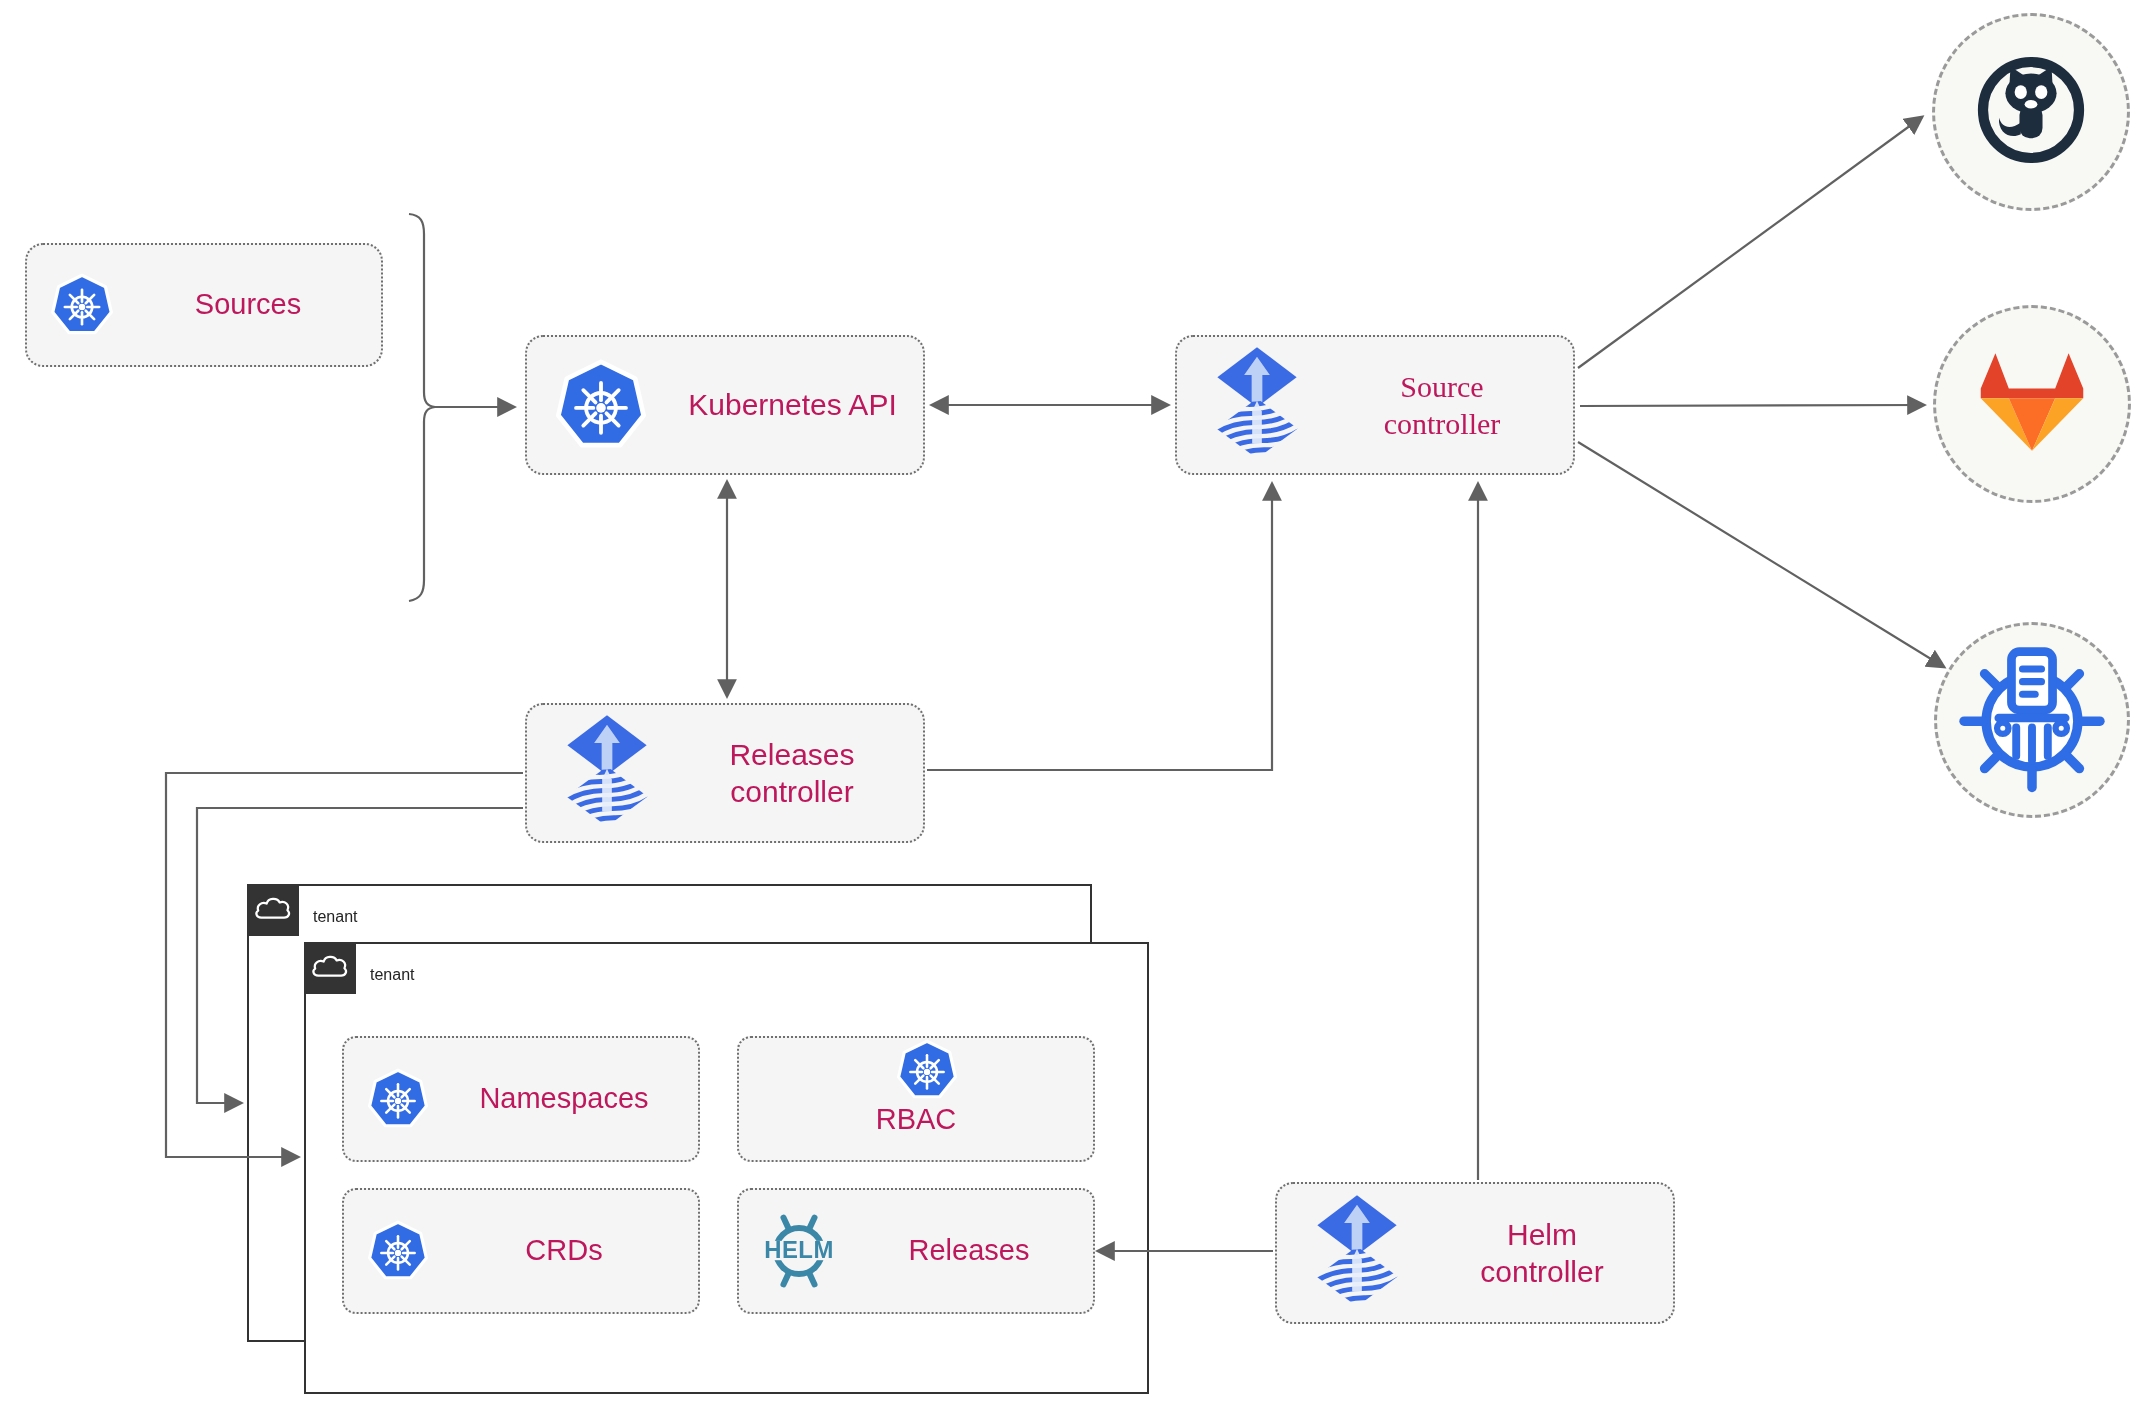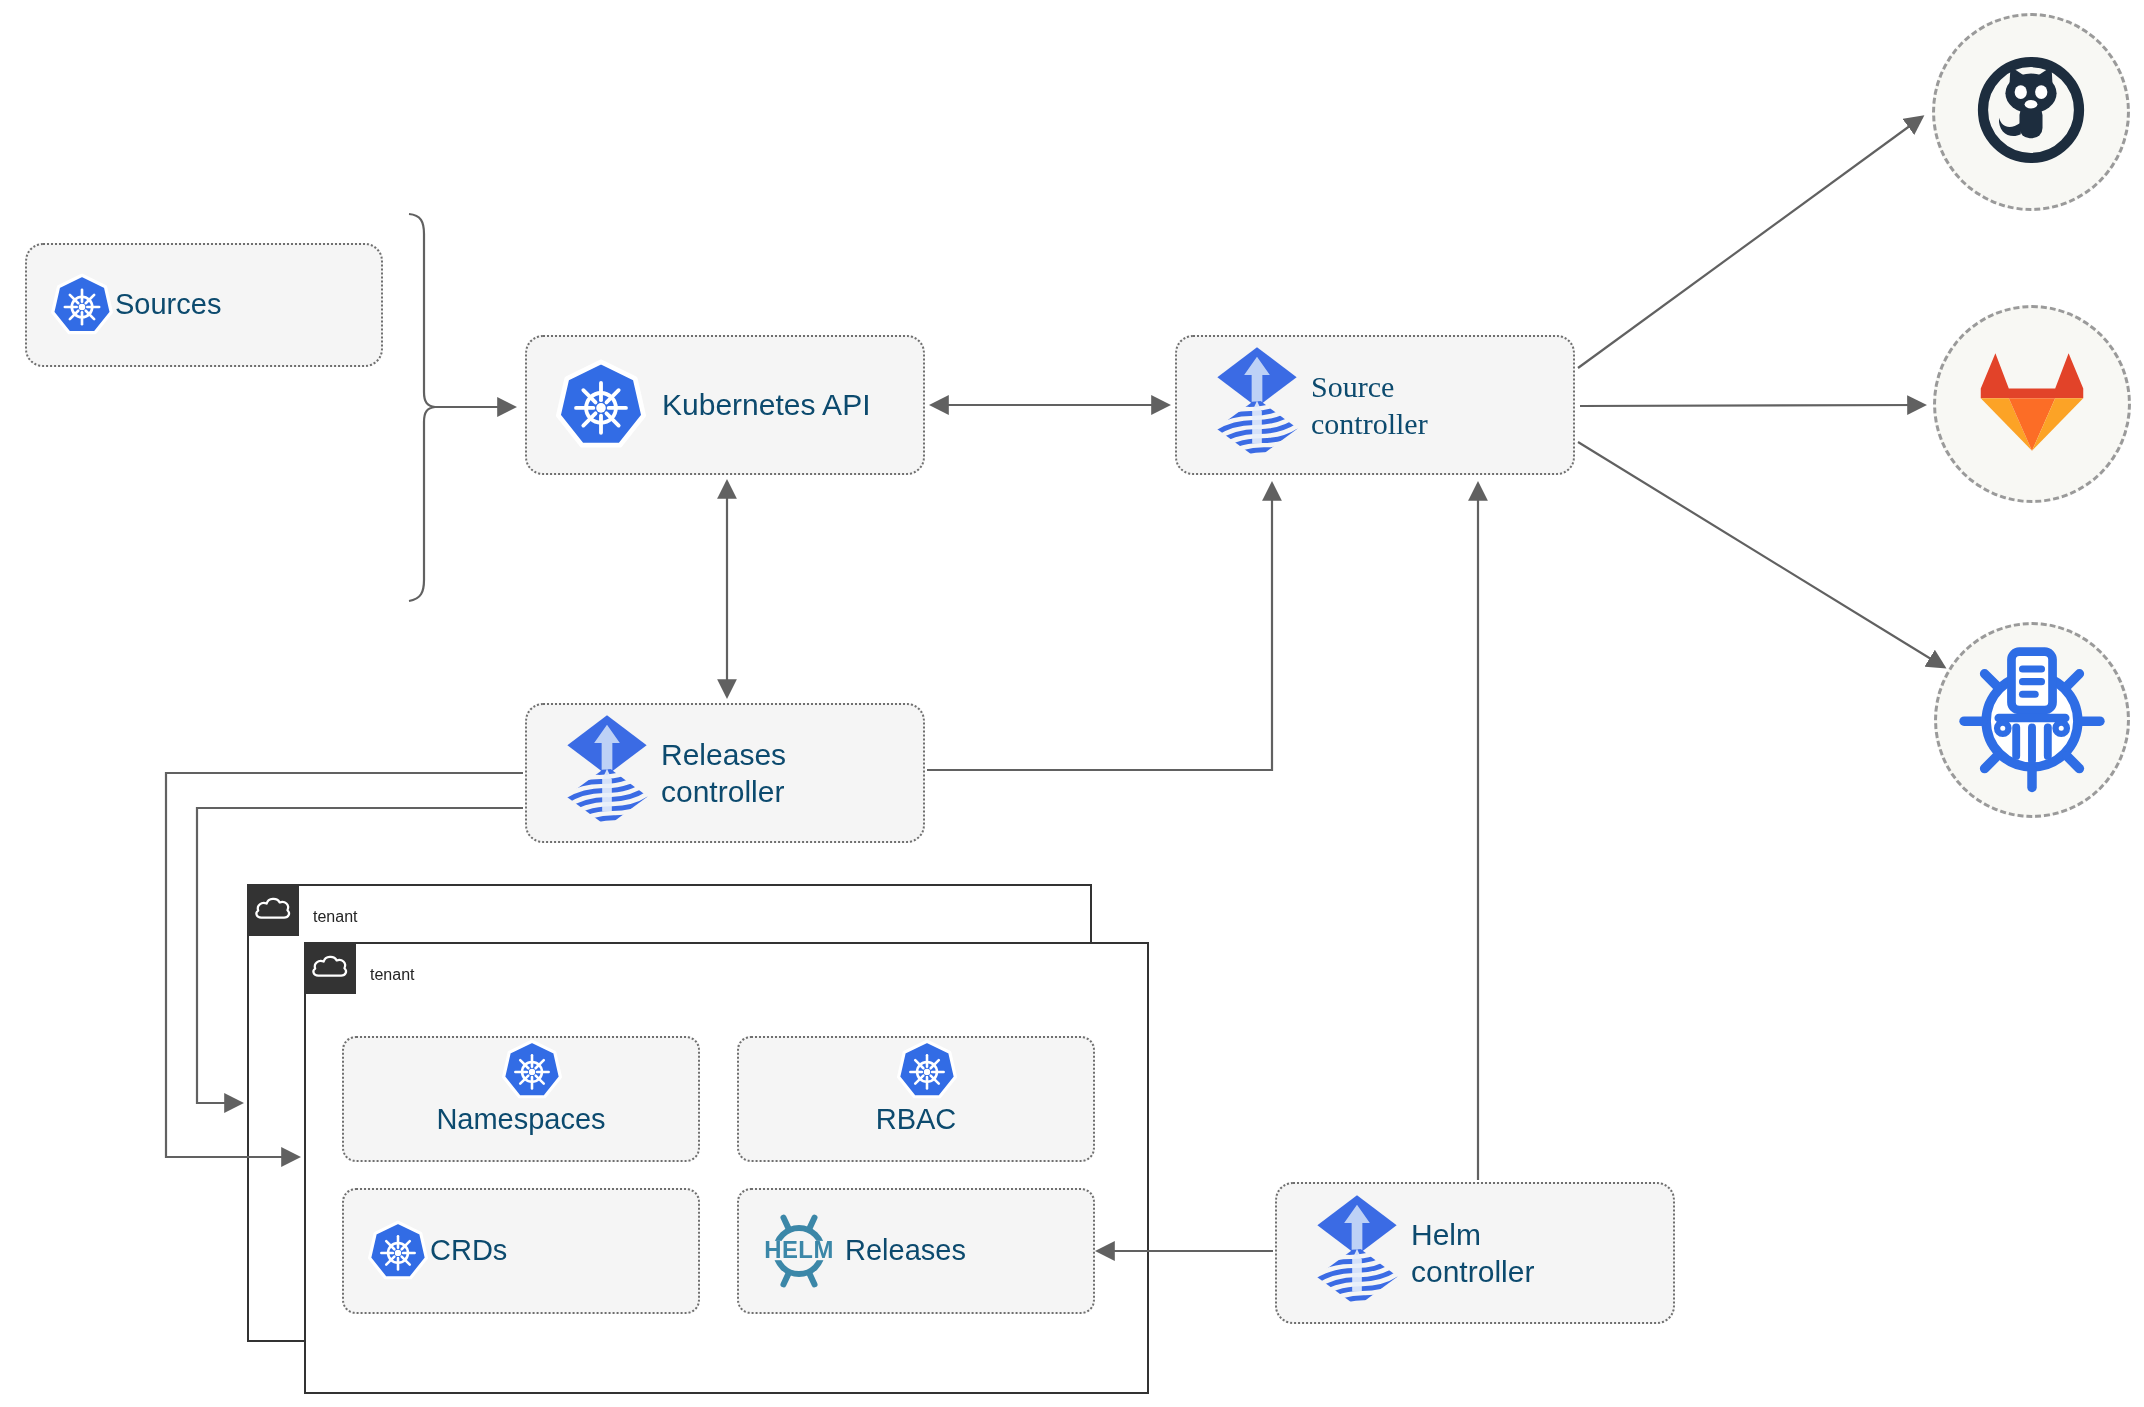--- a/index.html
+++ b/index.html
@@ -1,21 +1,21 @@
 <!DOCTYPE html>
 <html><head>
 <meta charset="utf-8">
 <style>
   html,body{margin:0;padding:0;background:#fff;}
   .canvas{position:relative;width:2144px;height:1407px;background:#ffffff;
           font-family:"Liberation Sans",sans-serif;overflow:hidden;}
   .node{position:absolute;background:#f5f5f5;border:2px dotted #6f6f6f;border-radius:18px;
         display:flex;align-items:center;box-sizing:border-box;}
   .node .icon{flex:0 0 auto;display:flex;align-items:center;justify-content:center;}
-  .node .label{flex:1 1 auto;text-align:left;color:#0c4a6e;font-size:29px;line-height:1.24;}
+  .node .label{flex:1 1 auto;text-align:center;color:#be185d;font-size:29px;line-height:1.24;}
   .node .label.big{font-size:30px;}
   .tenant{position:absolute;background:#ffffff;border:2px solid #333333;box-sizing:border-box;}
   .badge{position:absolute;left:-2px;top:-2px;width:52px;height:52px;background:#333333;
          display:flex;align-items:center;justify-content:center;}
   .tenant-label{position:absolute;left:64px;top:22px;font-size:16px;color:#242424;}
   .circle{position:absolute;border:3px dashed #9a9a9a;border-radius:50%;background:#f8f8f4;
           display:flex;align-items:center;justify-content:center;box-sizing:border-box;}
   svg.overlay{position:absolute;left:0;top:0;pointer-events:none;}
 </style>
 </head>
@@ -134,21 +134,21 @@
   <div class="tenant" style="left:304px;top:942px;width:845px;height:452px;">
     <div class="badge">
       <span>
         <svg width="40" height="32" viewBox="0 0 54 40">
             <use href="#cloud"></use>
           </svg>
       </span>
     </div>
     <span class="tenant-label">tenant</span>
 
-    <div class="node" style="left:36px;top:92px;width:358px;height:126px;border-radius:14px;flex-direction:column;">
+    <div class="node" style="left:36px;top:92px;width:358px;height:126px;border-radius:14px;">
       <span class="icon" style="margin-left:22px;">
         <svg width="64" height="64" viewBox="0 0 100 100">
             <use href="#k8s"></use>
           </svg>
       </span>
       <span class="label">Namespaces</span>
     </div>
 
     <div class="node" style="left:431px;top:92px;width:358px;height:126px;border-radius:14px;flex-direction:column;">
       <span class="icon" style="margin-left:22px;">

